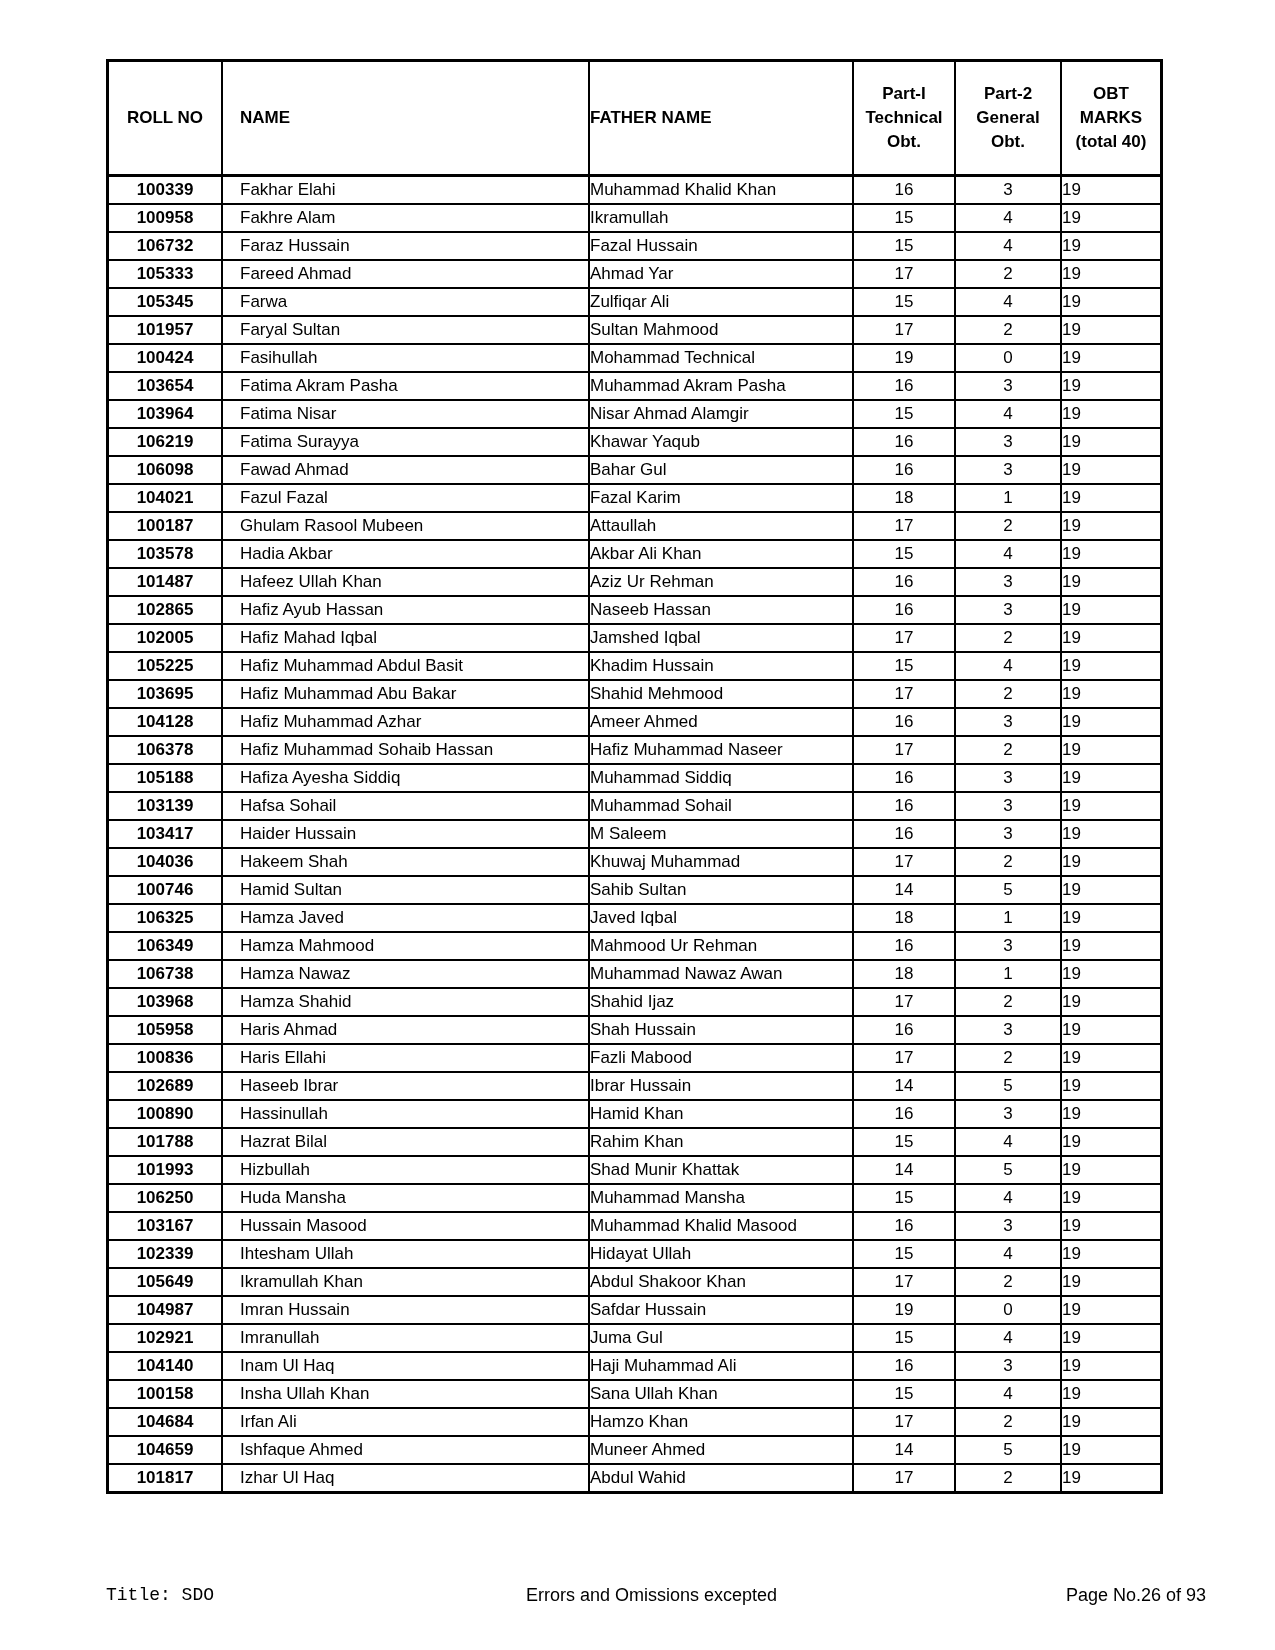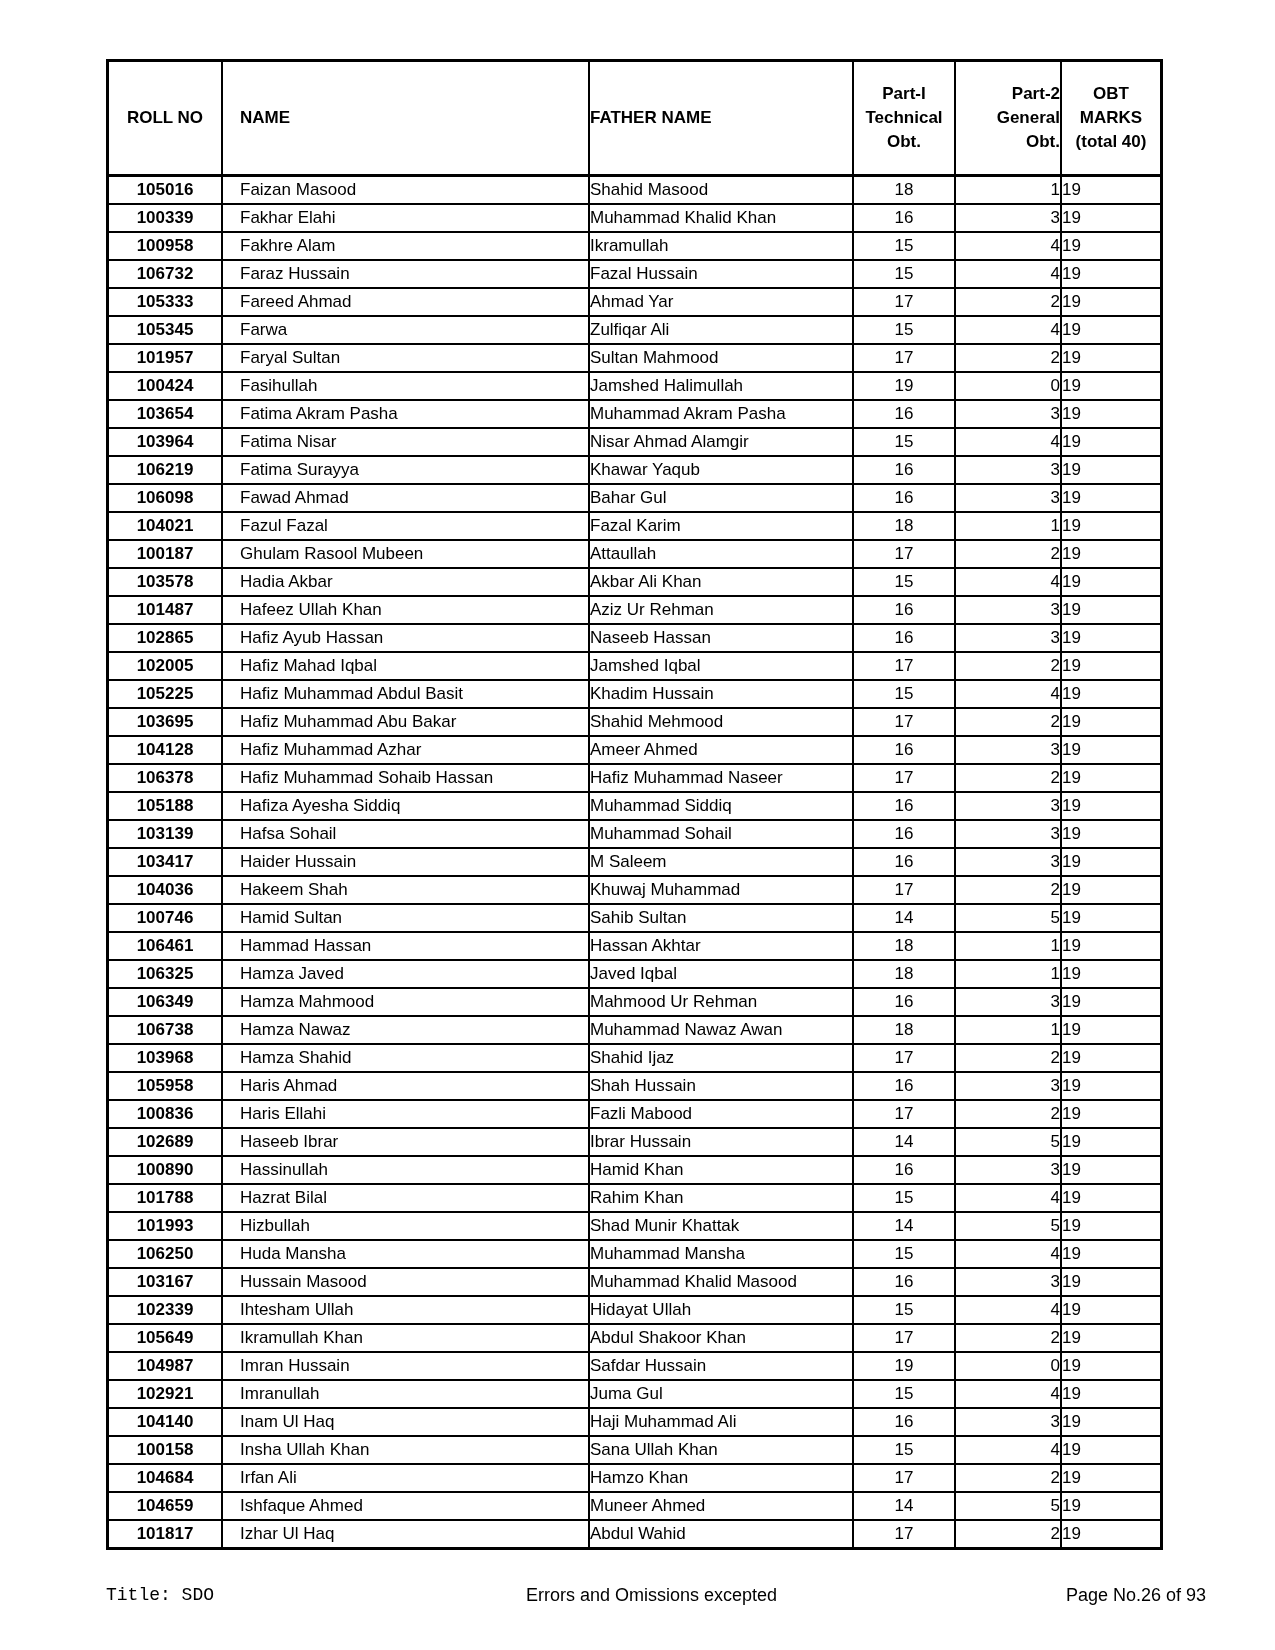--- a/index.html
+++ b/index.html
@@ -7,21 +7,21 @@
   .sheet { position: absolute; left: 106px; top: 59px; width: 1025px; }
   table { border-collapse: collapse; width: 1025px; table-layout: fixed; }
   th, td { border: 2px solid #000; padding: 0; font-size: 17px; }
   th { height: 112px; font-weight: bold; vertical-align: middle; line-height: 24px; }
   thead tr { border-bottom: 3px solid #000; }
   td { height: 26px; line-height: 26px; }
   .c-roll { width: 112px; text-align: center; font-weight: bold; }
   .c-name { width: 348px; text-align: left; padding-left: 17px; }
   .c-father { width: 262px; text-align: left; padding-left: 0; }
   .c-p1 { width: 100px; text-align: center; }
-  .c-p2 { width: 104px; text-align: right; }
+  .c-p2 { width: 104px; text-align: center; }
   .c-obt { width: 98px; }
   th.c-name, th.c-father { text-align: left; }
   table { border: 3px solid #000; }
   .footer { position: absolute; top: 1585px; left: 106px; width: 1100px; height: 24px; font-size: 18px; }
   .footer span { position: absolute; top: 0; }
   .f-left { left: 0; font-family: Liberation Mono, monospace; }
   .f-mid { left: 420px; }
   .f-right { right: 0; }
 </style>
 </head>
@@ -46,28 +46,20 @@
         </th>
         <th class="c-obt">
           <div>OBT</div>
           <div>MARKS</div>
           <div>(total 40)</div>
         </th>
       </tr>
     </thead>
     <tbody id="rows">
         <tr>
-          <td class="c-roll">105016</td>
-          <td class="c-name">Faizan Masood</td>
-          <td class="c-father">Shahid Masood</td>
-          <td class="c-p1">18</td>
-          <td class="c-p2">1</td>
-          <td class="c-obt">19</td>
-        </tr>
-        <tr>
           <td class="c-roll">100339</td>
           <td class="c-name">Fakhar Elahi</td>
           <td class="c-father">Muhammad Khalid Khan</td>
           <td class="c-p1">16</td>
           <td class="c-p2">3</td>
           <td class="c-obt">19</td>
         </tr>
         <tr>
           <td class="c-roll">100958</td>
           <td class="c-name">Fakhre Alam</td>
@@ -104,21 +96,21 @@
           <td class="c-roll">101957</td>
           <td class="c-name">Faryal Sultan</td>
           <td class="c-father">Sultan Mahmood</td>
           <td class="c-p1">17</td>
           <td class="c-p2">2</td>
           <td class="c-obt">19</td>
         </tr>
         <tr>
           <td class="c-roll">100424</td>
           <td class="c-name">Fasihullah</td>
-          <td class="c-father">Jamshed Halimullah</td>
+          <td class="c-father">Mohammad Technical</td>
           <td class="c-p1">19</td>
           <td class="c-p2">0</td>
           <td class="c-obt">19</td>
         </tr>
         <tr>
           <td class="c-roll">103654</td>
           <td class="c-name">Fatima Akram Pasha</td>
           <td class="c-father">Muhammad Akram Pasha</td>
           <td class="c-p1">16</td>
           <td class="c-p2">3</td>
@@ -259,28 +251,20 @@
           <td class="c-p1">17</td>
           <td class="c-p2">2</td>
           <td class="c-obt">19</td>
         </tr>
         <tr>
           <td class="c-roll">100746</td>
           <td class="c-name">Hamid Sultan</td>
           <td class="c-father">Sahib Sultan</td>
           <td class="c-p1">14</td>
           <td class="c-p2">5</td>
-          <td class="c-obt">19</td>
-        </tr>
-        <tr>
-          <td class="c-roll">106461</td>
-          <td class="c-name">Hammad Hassan</td>
-          <td class="c-father">Hassan Akhtar</td>
-          <td class="c-p1">18</td>
-          <td class="c-p2">1</td>
           <td class="c-obt">19</td>
         </tr>
         <tr>
           <td class="c-roll">106325</td>
           <td class="c-name">Hamza Javed</td>
           <td class="c-father">Javed Iqbal</td>
           <td class="c-p1">18</td>
           <td class="c-p2">1</td>
           <td class="c-obt">19</td>
         </tr>

